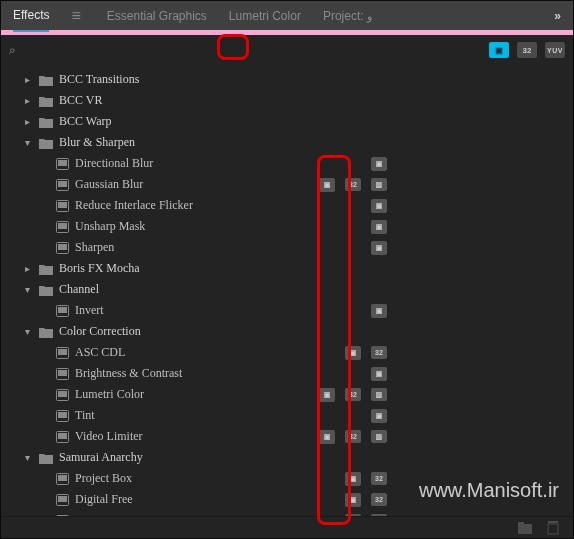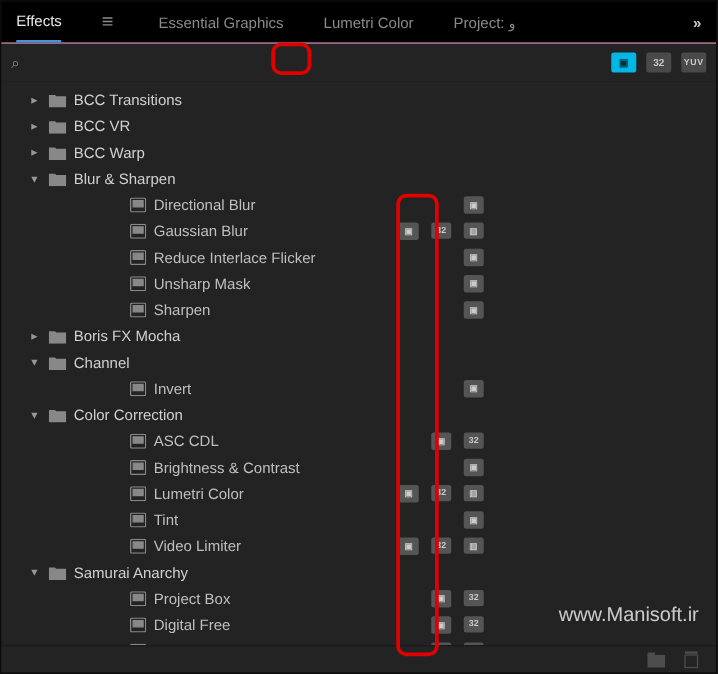--- a/index.html
+++ b/index.html
@@ -12,23 +12,23 @@
     height: 539px;
     overflow: hidden;
     position: relative;
     border: 1px solid #0a0a0a;
   }
   .tabs {
     display: flex;
     align-items: center;
     height: 34px;
     padding: 0 12px;
-    gap: 32px;
-    border-bottom: 1px solid #f9a8d4;
-    background: #000000;
+    gap: 22px;
+    border-bottom: 5px solid #f9a8d4;
+    background: #404040;
   }
   .tab {
     color: #8a8a8a;
     padding: 8px 0;
     cursor: pointer;
     white-space: nowrap;
   }
   .tab.active {
     color: #e8e8e8;
     border-bottom: 2px solid #4a90d9;
@@ -92,39 +92,40 @@
     height: calc(100% - 86px);
     background: #232323;
   }
   .row {
     display: flex;
     align-items: center;
     height: 21px;
     padding-left: 24px;
     cursor: pointer;
   }
-  .row.depth1 { padding-left: 40px; margin-left: 48px; }
+  .row.depth1 { padding-left: 40px; }
   .caret {
     width: 12px;
     color: #999;
     font-size: 10px;
   }
   .folder-icon, .fx-icon {
     width: 18px;
     display: flex;
     align-items: center;
     justify-content: center;
   }
   .folder-icon svg { width: 14px; height: 12px; fill: #888; }
   .fx-icon svg { width: 13px; height: 12px; fill: #888; stroke:#888; }
   .label {
     flex: 0 0 auto;
     color: #bfbfbf;
     margin-left: 4px;
     font-size: 12px;
+    font-family: Liberation Serif, serif;
   }
   .folder .label { color: #d0d0d0; }
   .row-badges {
     display: flex;
     gap: 10px;
     margin-left: auto;
     padding-right: 186px;
     align-items: center;
   }
   .row-badges .badge { width: 16px; height: 13px; font-size:7px; }
@@ -154,21 +155,21 @@
     gap: 12px;
     border-top: 1px solid #1a1a1a;
   }
   .footer .ficon { width:16px; height:14px; opacity:.5; }
 
   .watermark {
     position: absolute;
     right: 14px;
     bottom: 36px;
     color: #e8e8e8;
-    font-size: 16px;
+    font-size: 20px;
     opacity: 0.85;
     font-family: Arial, sans-serif;
     pointer-events: none;
     z-index: 60;
   }
   .proj-glyph { font-size:11px; }
 </style>
 </head>
 <body>
 

